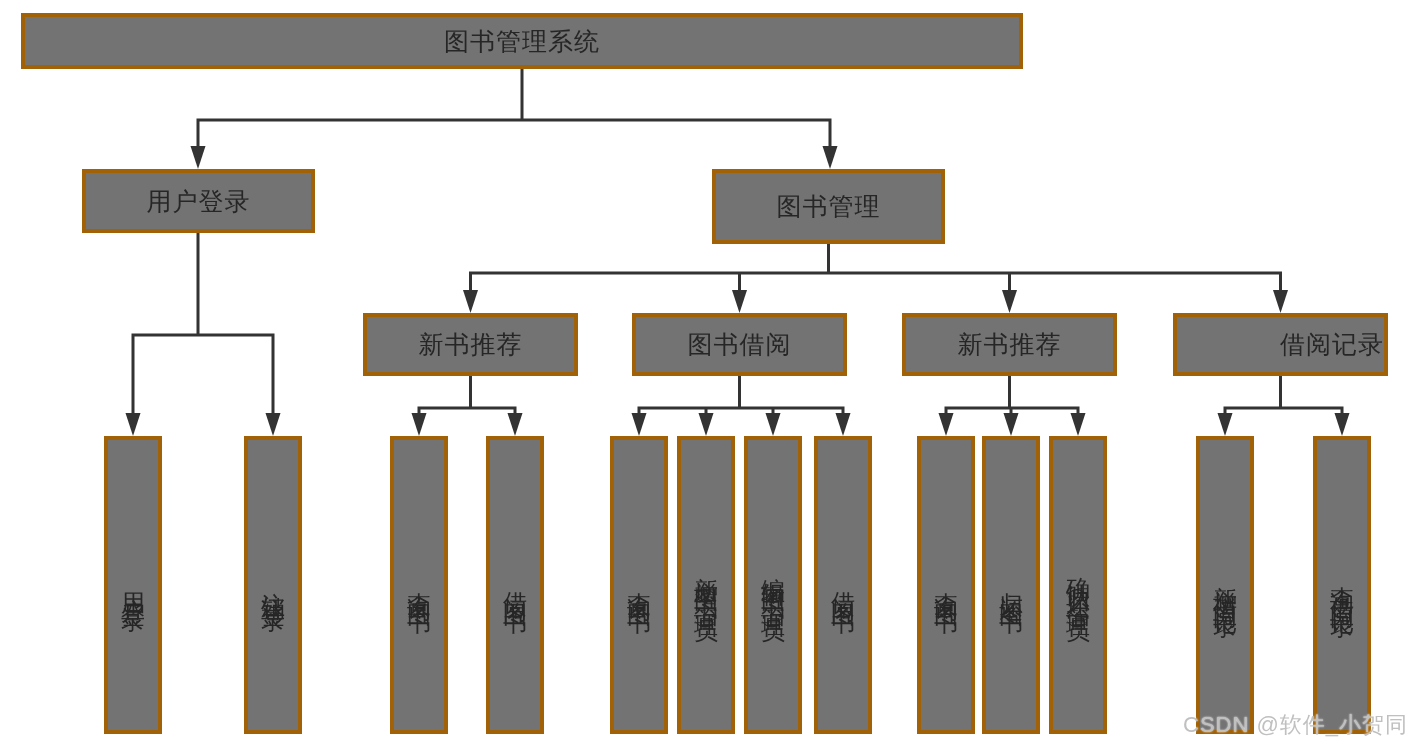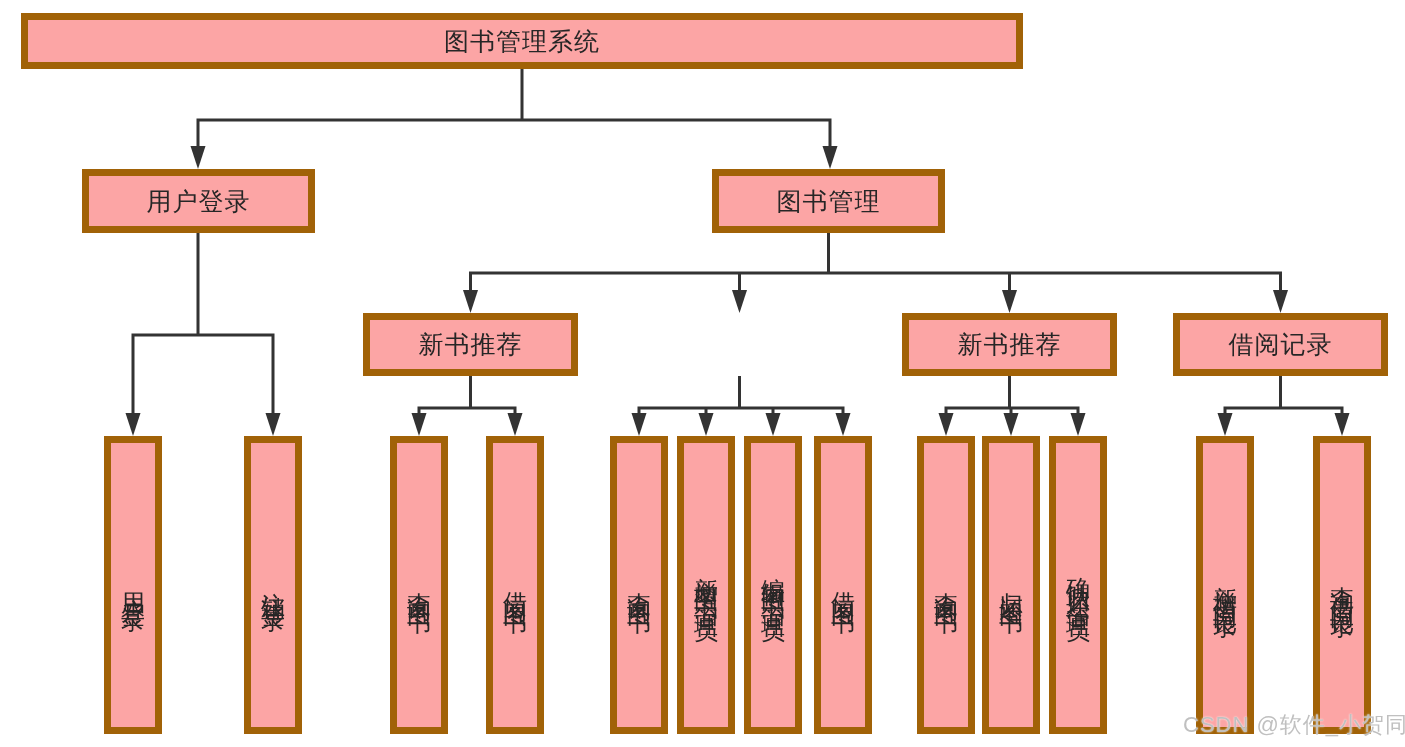--- a/index.html
+++ b/index.html
@@ -15,44 +15,44 @@
   }
 
   .connectors {
     position: absolute;
     left: 0; top: 0;
     width: 1405px; height: 747px;
   }
 
   .node {
     position: absolute;
-    border: 7px solid #a16207;
-    background: #fca5a5;
+    border: 4px solid #a16207;
+    background: #737373;
     display: flex;
     align-items: center;
     justify-content: center;
     color: #262626;
   }
 
   .hlabel {
     font-size: 25px;
     letter-spacing: 1px;
     white-space: nowrap;
   }
 
   .root-box   { left: 21px;  top: 13px;  width: 1002px; height: 56px; }
 
   .l1-a { left: 82px;  top: 169px; width: 233px; height: 64px; }
-  .l1-b { left: 712px; top: 169px; width: 233px; height: 64px; }
+  .l1-b { left: 712px; top: 169px; width: 233px; height: 75px; }
 
   .l2 { top: 313px; width: 215px; height: 63px; }
   .l2-a { left: 363px; font-family: Liberation Mono, monospace; }
   .l2-b { left: 632px; }
   .l2-c { left: 902px; }
-  .l2-d { left: 1173px; }
+  .l2-d { left: 1173px; justify-content: flex-end; }
 
   .leaf { top: 436px; width: 58px; height: 298px; }
   .leaf-1  { left: 104px; }
   .leaf-2  { left: 244px; }
   .leaf-3  { left: 390px; }
   .leaf-4  { left: 486px; }
   .leaf-5  { left: 610px; }
   .leaf-6  { left: 677px; }
   .leaf-7  { left: 744px; }
   .leaf-8  { left: 814px; }
@@ -133,20 +133,23 @@
   <div class="node l1-a">
     <span class="hlabel">用户登录</span>
   </div>
   <div class="node l1-b">
     <span class="hlabel">图书管理</span>
   </div>
 
   <div class="node l2 l2-a">
     <span class="hlabel">新书推荐</span>
   </div>
+  <div class="node l2 l2-b">
+    <span class="hlabel">图书借阅</span>
+  </div>
   <div class="node l2 l2-c">
     <span class="hlabel">新书推荐</span>
   </div>
   <div class="node l2 l2-d">
     <span class="hlabel">借阅记录</span>
   </div>
 
   <div class="node leaf leaf-1">
     <span class="vlabel">用户登录</span>
   </div>

